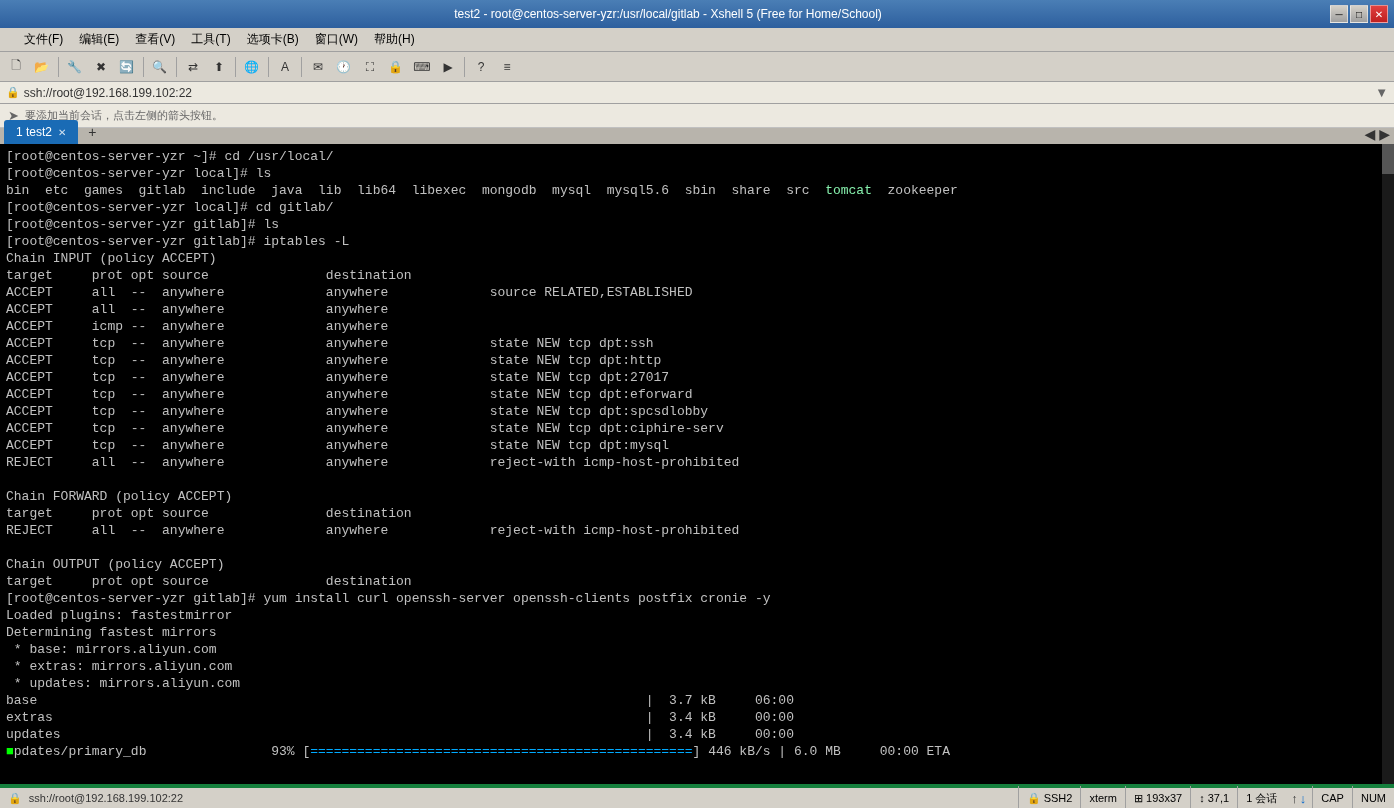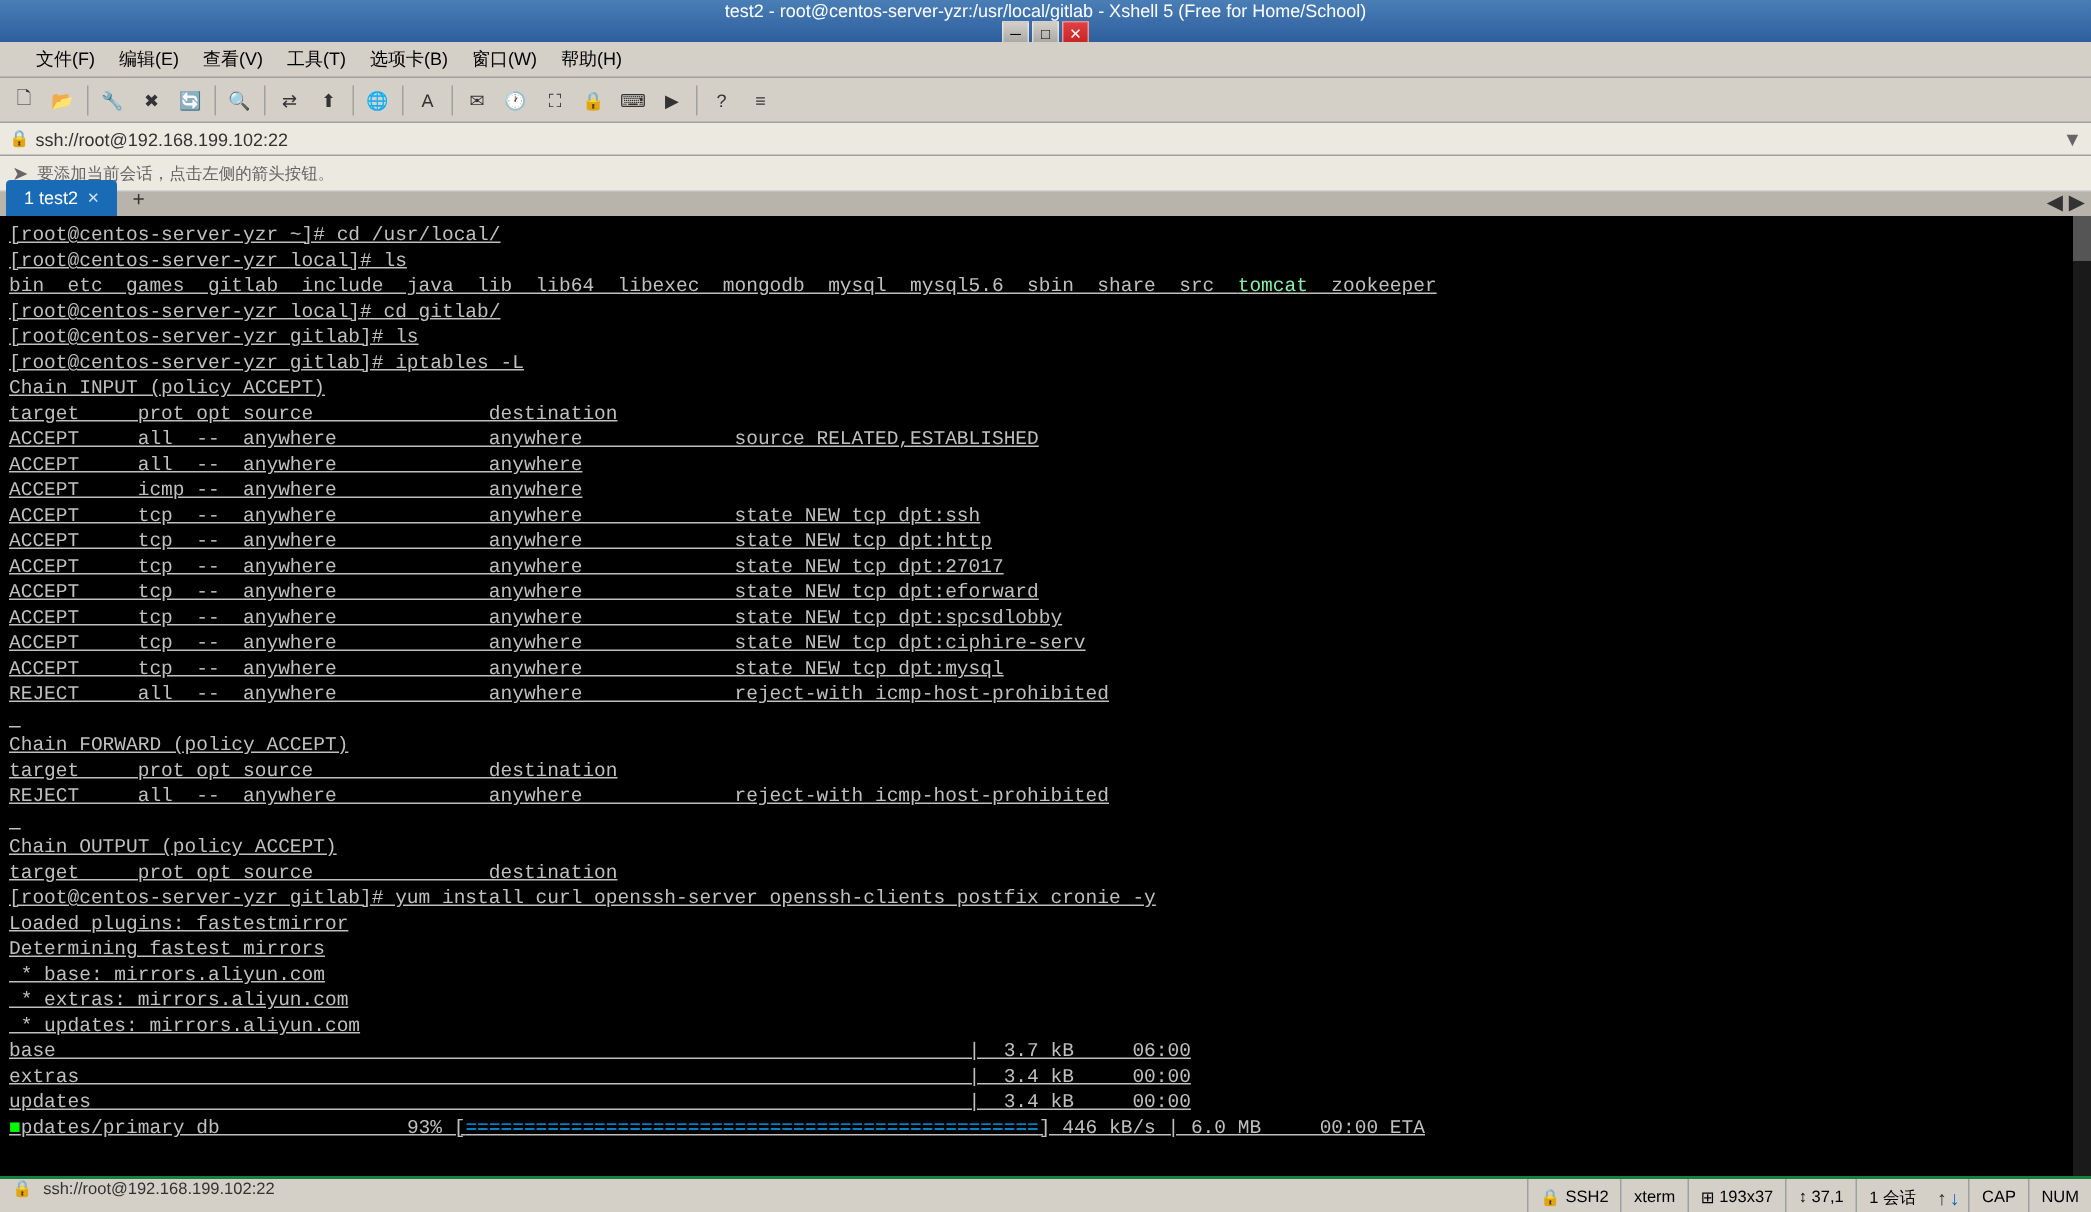--- a/index.html
+++ b/index.html
@@ -8,21 +8,20 @@
     
     .title-bar {
       background: linear-gradient(to bottom, #4a7eb5, #2d5f9e);
       color: white;
       height: 28px;
       display: flex;
       align-items: center;
       justify-content: space-between;
       padding: 0 6px;
       font-size: 12px;
-      flex-direction: column;
     }
     .title-bar-text { flex: 1; text-align: center; font-size: 12px; }
     .title-bar-buttons { display: flex; gap: 2px; }
     .title-bar-btn {
       width: 18px; height: 18px;
       border: 1px solid rgba(255,255,255,0.5);
       background: linear-gradient(to bottom, #d4d0c8, #a0a0a0);
       color: #000;
       font-size: 10px;
       cursor: pointer;
@@ -137,21 +136,21 @@
       padding: 4px 6px;
       color: #c0c0c0;
       position: relative;
     }
     .terminal-content {
       position: absolute;
       top: 0; left: 0; right: 12px; bottom: 0;
       padding: 4px 6px;
       overflow: hidden;
     }
-    .term-line { line-height: 17px; white-space: pre; text-decoration: underline; }
+    .term-line { line-height: 17px; white-space: pre; }
     .term-prompt { color: #c0c0c0; }
     .term-red { color: #ff4444; }
 
     
     .scrollbar {
       position: absolute;
       right: 0; top: 0; bottom: 0;
       width: 12px;
       background: #1a1a1a;
     }
@@ -160,22 +159,22 @@
       top: 0; right: 0; left: 0;
       height: 30px;
       background: #555;
     }
 
     
     .status-bar {
       background: #d4d0c8;
       height: 24px;
       display: flex;
-      align-items: flex-start;
-      border-top: 2px solid #15803d;
+      align-items: center;
+      border-top: 4px solid #15803d;
       font-size: 11px;
       color: #000;
     }
     .status-left {
       flex: 1;
       padding: 0 8px;
       color: #333;
     }
     .status-right {
       display: flex;

